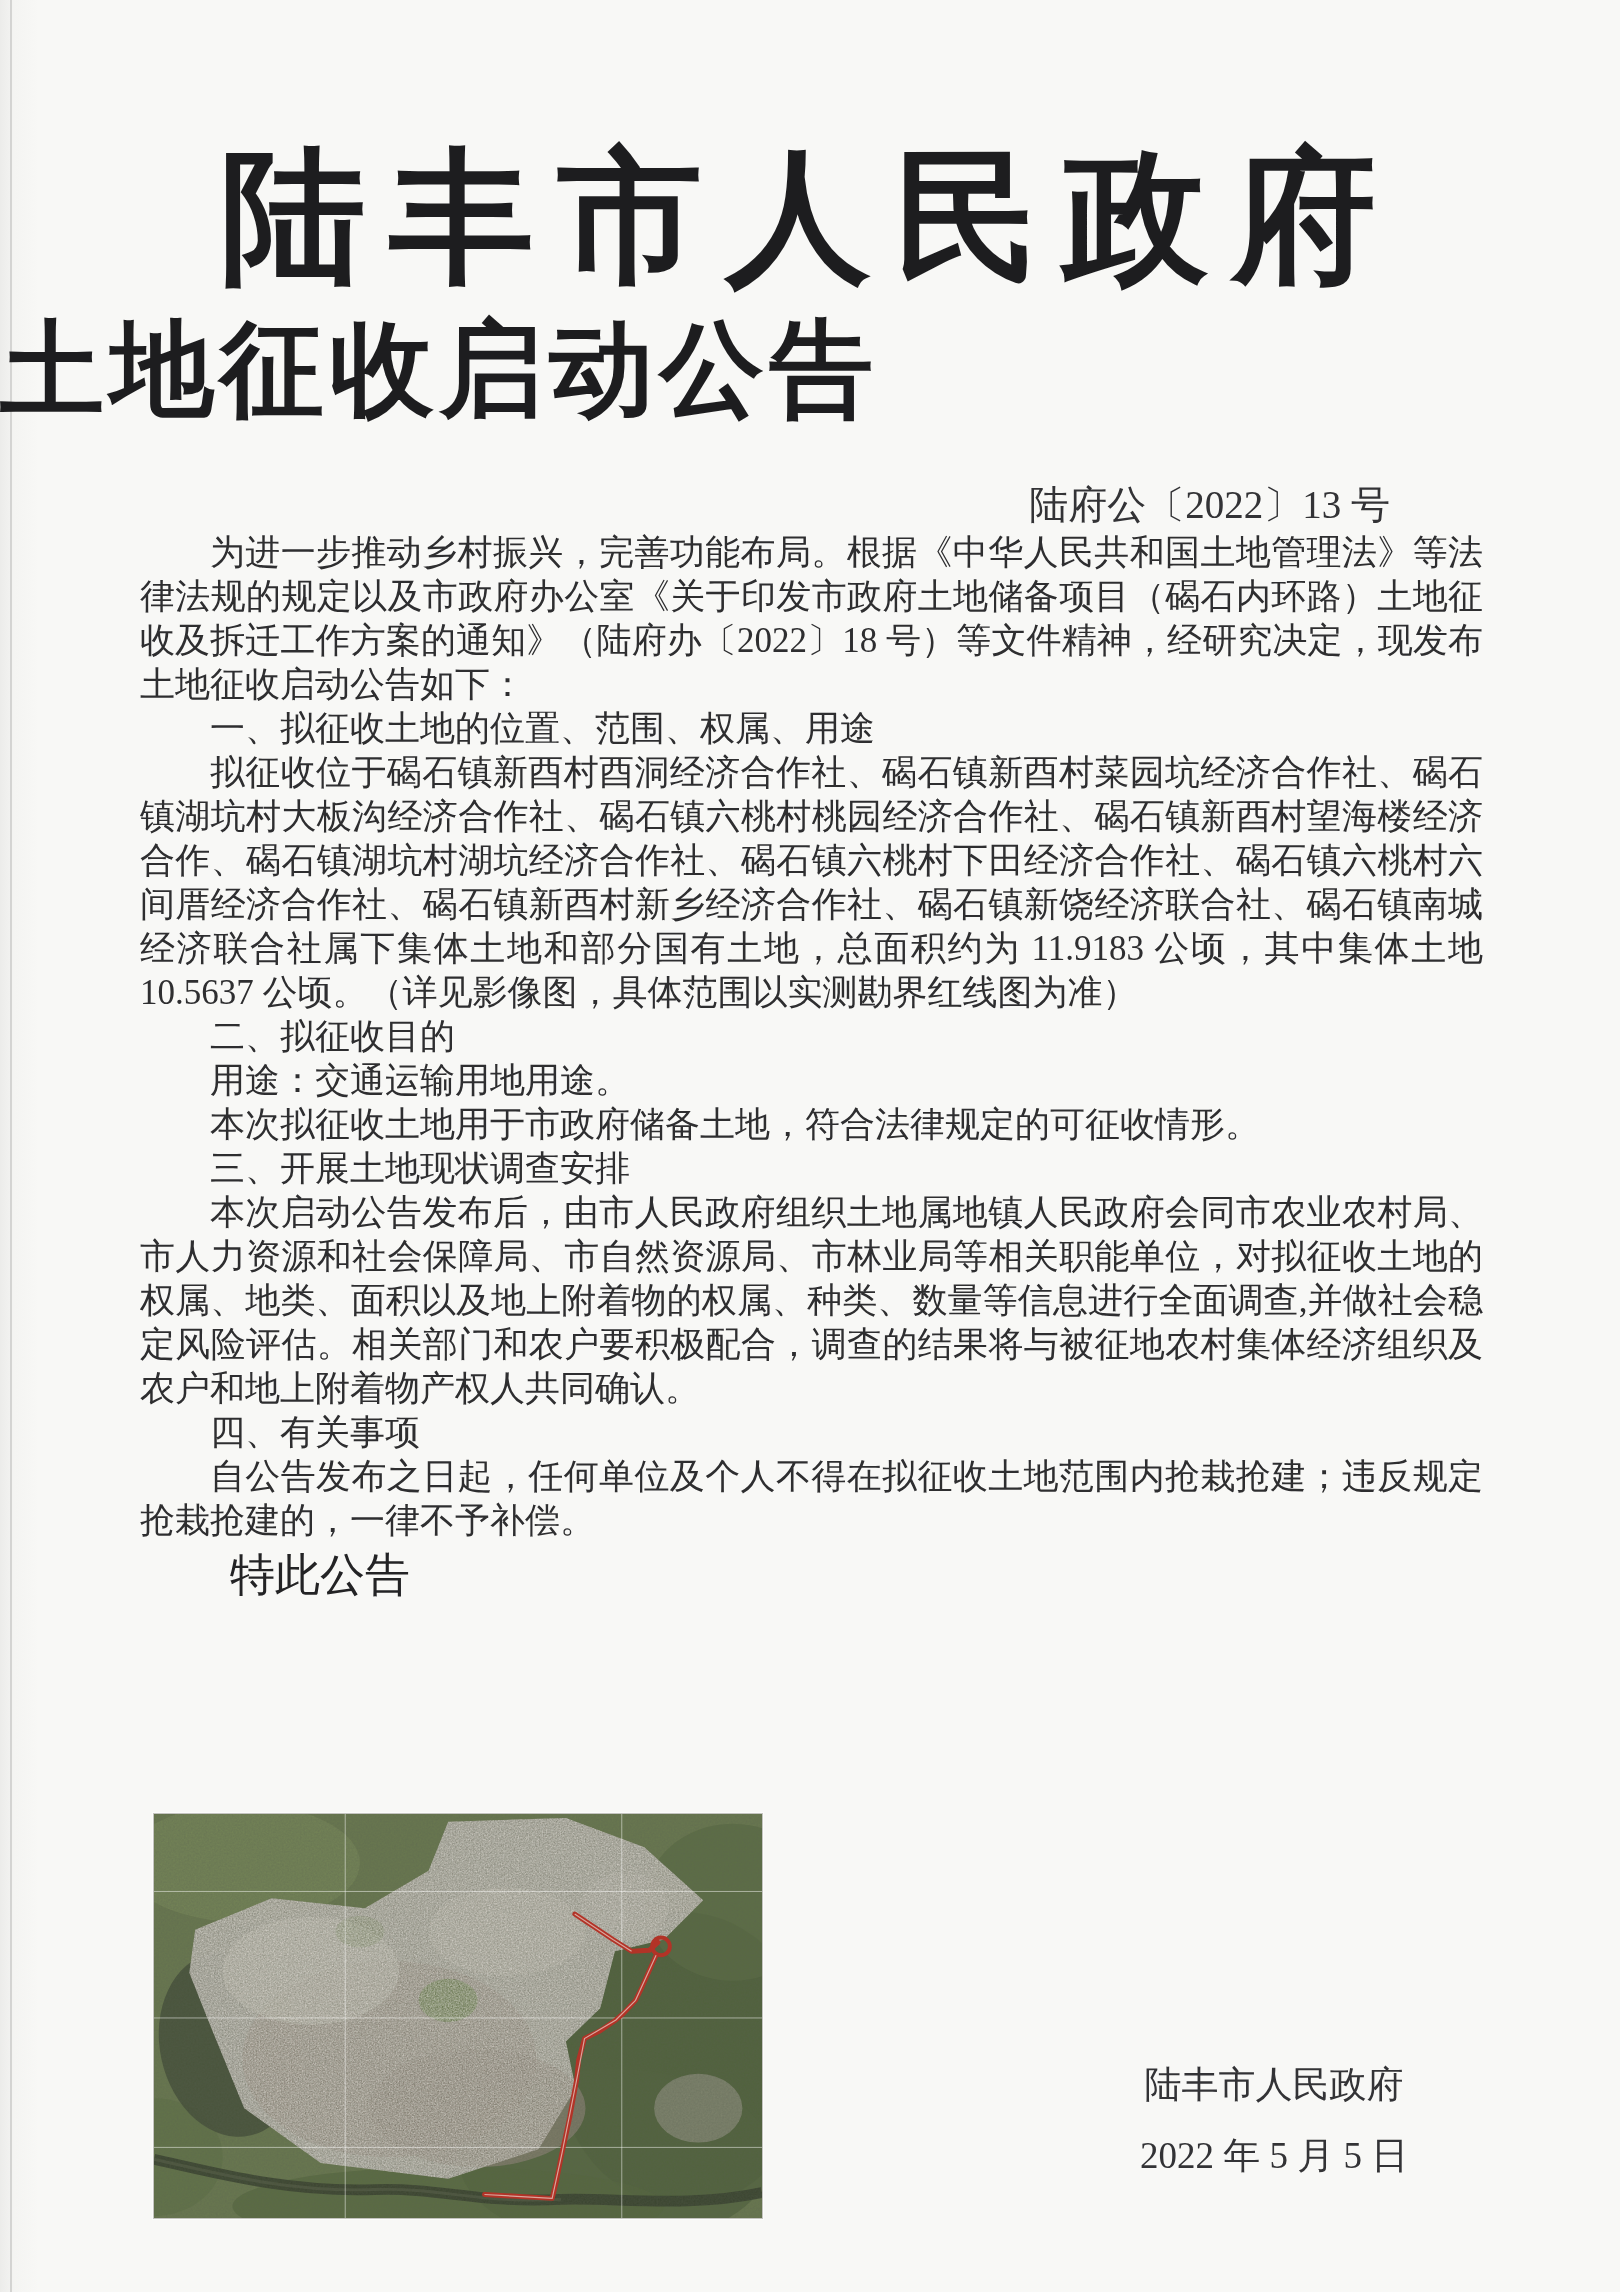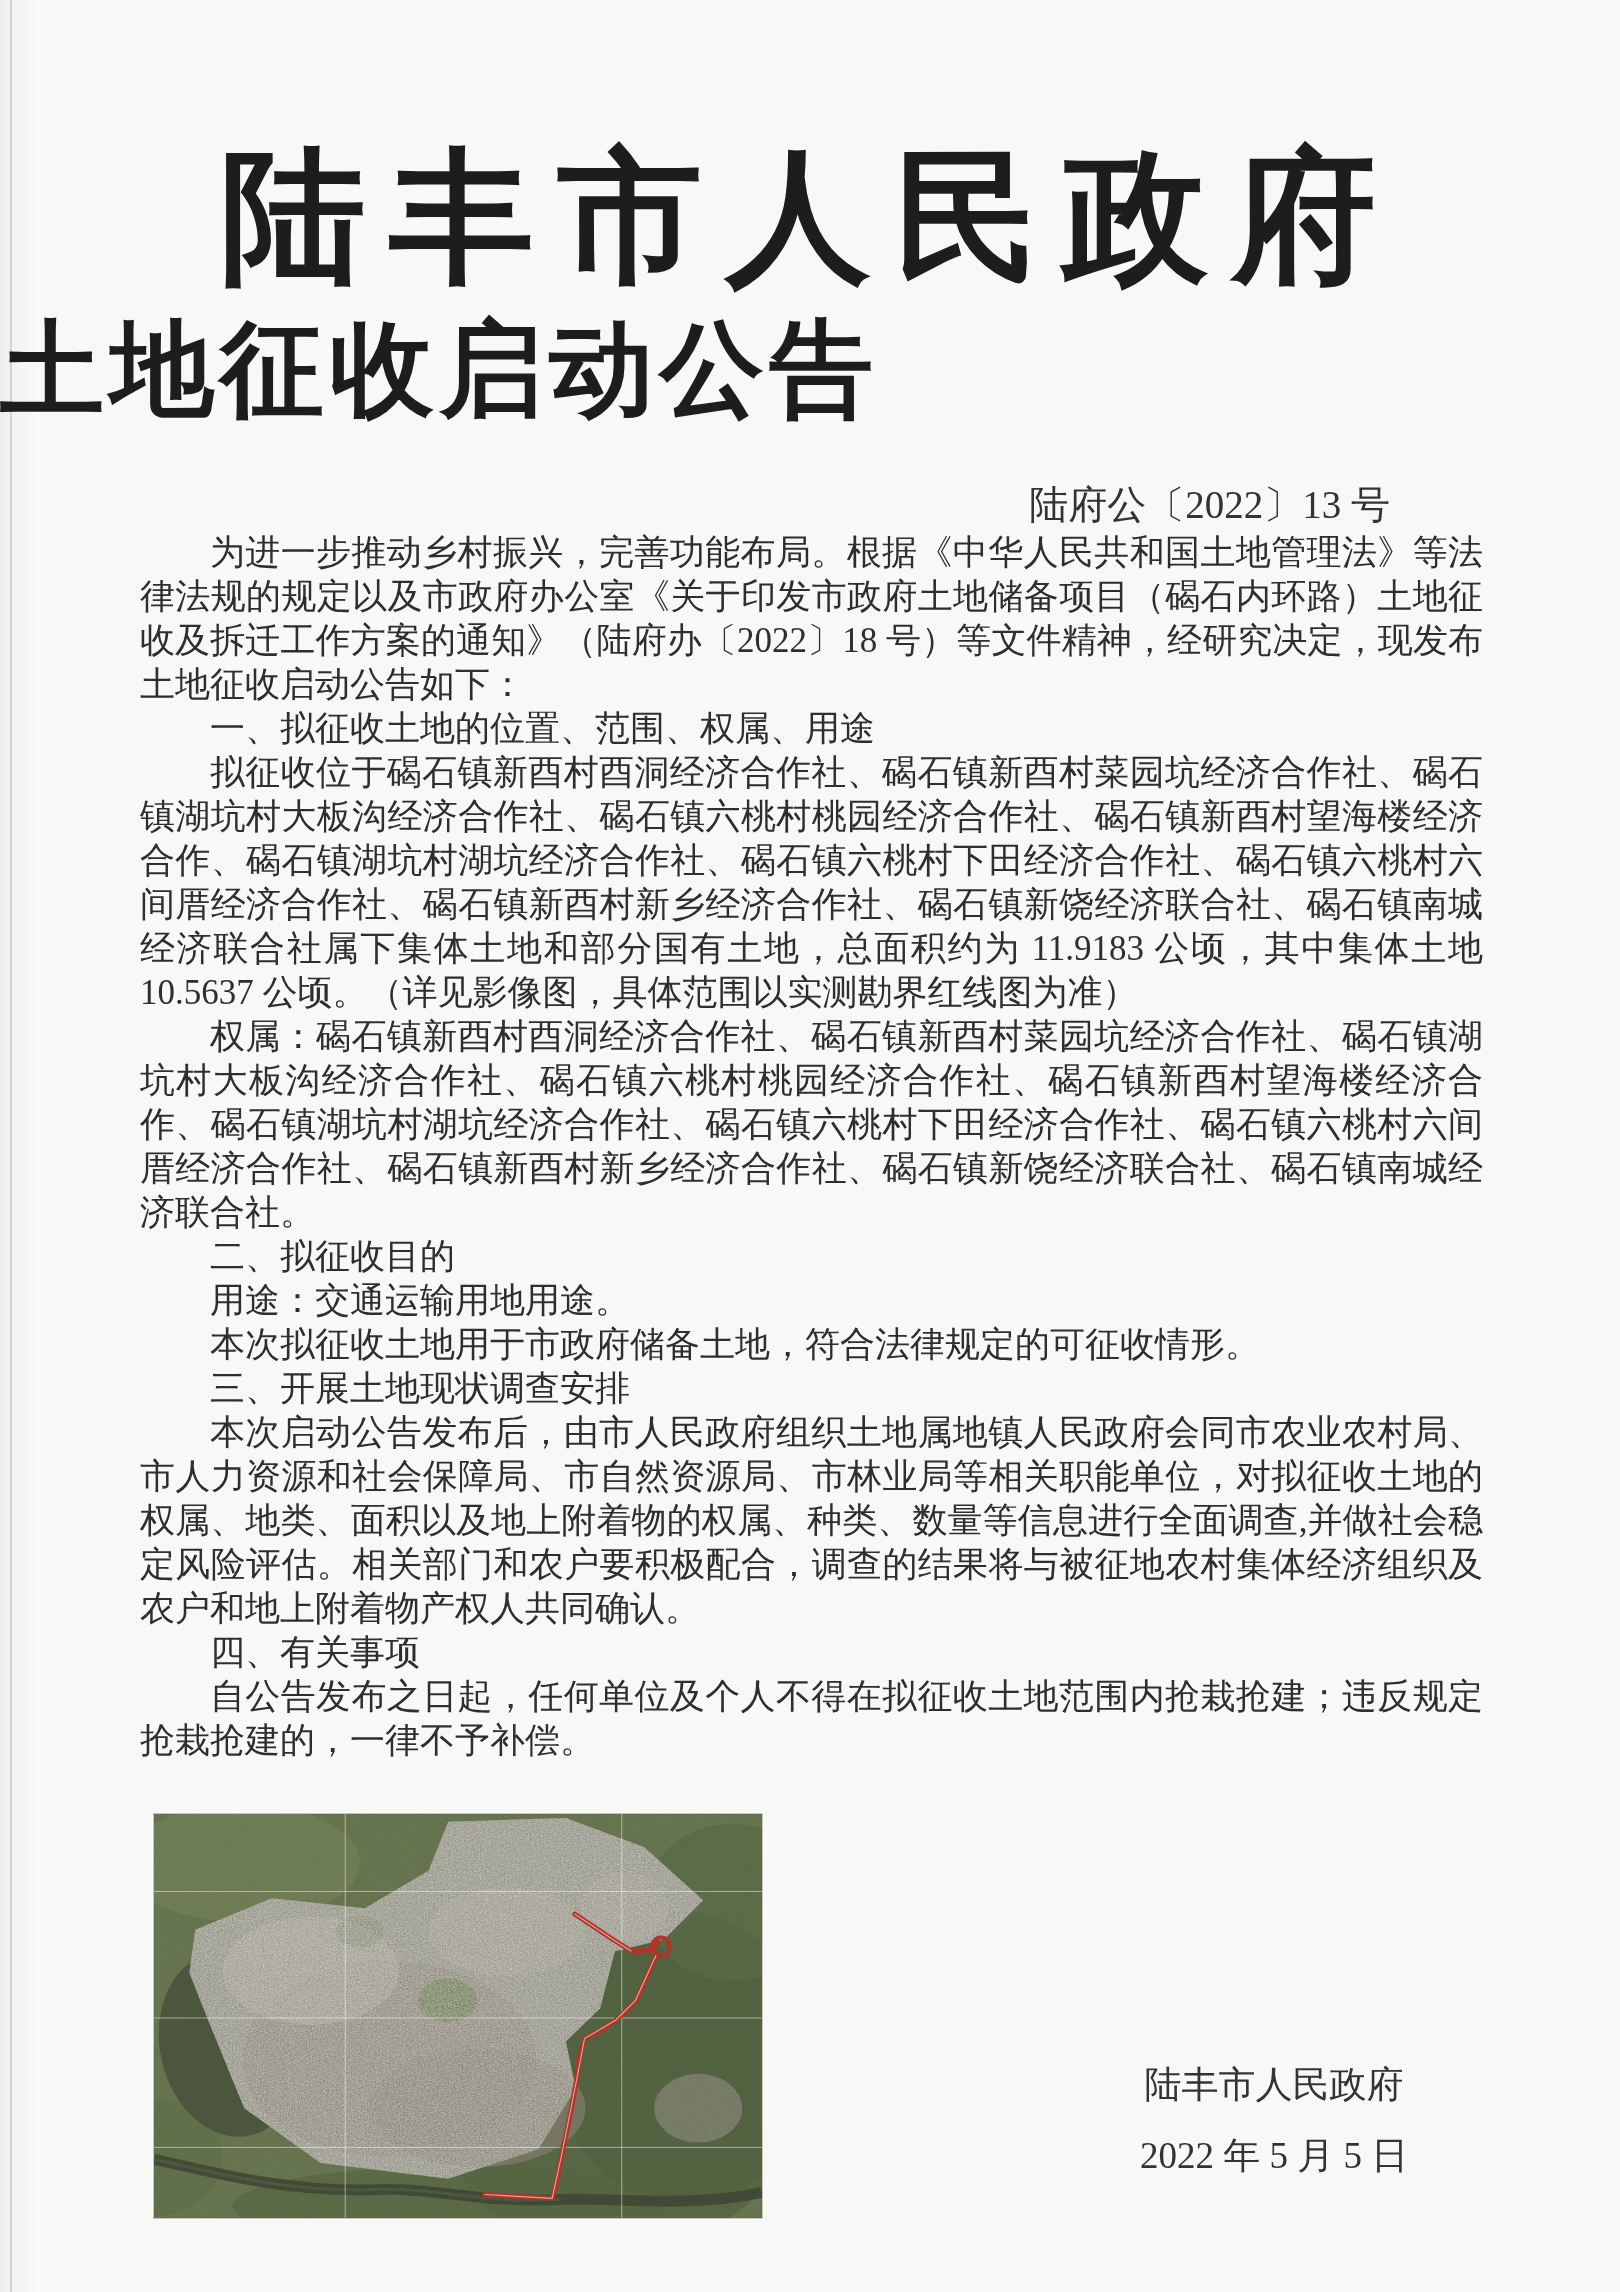--- a/index.html
+++ b/index.html
@@ -76,28 +76,28 @@
   <div class="scan-line"></div>
 
   <div class="doc-title">陆丰市人民政府</div>
   <div class="doc-subtitle">土地征收启动公告</div>
   <div class="doc-number">陆府公〔2022〕13 号</div>
 
   <div class="doc-body">
     <p>为进一步推动乡村振兴，完善功能布局。根据《中华人民共和国土地管理法》等法律法规的规定以及市政府办公室《关于印发市政府土地储备项目（碣石内环路）土地征收及拆迁工作方案的通知》（陆府办〔2022〕18 号）等文件精神，经研究决定，现发布土地征收启动公告如下：</p>
     <p>一、拟征收土地的位置、范围、权属、用途</p>
     <p>拟征收位于碣石镇新酉村酉洞经济合作社、碣石镇新酉村菜园坑经济合作社、碣石镇湖坑村大板沟经济合作社、碣石镇六桃村桃园经济合作社、碣石镇新酉村望海楼经济合作、碣石镇湖坑村湖坑经济合作社、碣石镇六桃村下田经济合作社、碣石镇六桃村六间厝经济合作社、碣石镇新酉村新乡经济合作社、碣石镇新饶经济联合社、碣石镇南城经济联合社属下集体土地和部分国有土地，总面积约为 11.9183 公顷，其中集体土地 10.5637 公顷。（详见影像图，具体范围以实测勘界红线图为准）</p>
-    <p>权属：碣石镇新酉村酉洞经济合作社、碣石镇新酉村菜园坑经济合作社、碣石镇湖坑村大板沟经济合作社、碣石镇六桃村桃园经济合作社、碣石镇新酉村望海楼经济合作、碣石镇湖坑村湖坑经济合作社、碣石镇六桃村下田经济合作社、碣石镇六桃村六间厝经济合作社、碣石镇新酉村新乡经济合作社、碣石镇新饶经济联合社、碣石镇南城经济联合社。</p>
     <p>二、拟征收目的</p>
     <p>用途：交通运输用地用途。</p>
     <p>本次拟征收土地用于市政府储备土地，符合法律规定的可征收情形。</p>
     <p>三、开展土地现状调查安排</p>
     <p>本次启动公告发布后，由市人民政府组织土地属地镇人民政府会同市农业农村局、市人力资源和社会保障局、市自然资源局、市林业局等相关职能单位，对拟征收土地的权属、地类、面积以及地上附着物的权属、种类、数量等信息进行全面调查,并做社会稳定风险评估。相关部门和农户要积极配合，调查的结果将与被征地农村集体经济组织及农户和地上附着物产权人共同确认。</p>
     <p>四、有关事项</p>
     <p>自公告发布之日起，任何单位及个人不得在拟征收土地范围内抢栽抢建；违反规定抢栽抢建的，一律不予补偿。</p>
+    <div class="closing">特此公告</div>
   </div>
 
   <div class="map-wrap">
     <svg viewBox="0 0 620 412" preserveAspectRatio="none">
       <defs>
         <filter id="noiseDark" x="0" y="0" width="100%" height="100%">
           <feTurbulence type="fractalNoise" baseFrequency="0.55" numOctaves="2" seed="7" result="t"></feTurbulence>
           <feColorMatrix in="t" type="matrix" values="0 0 0 0 0.1  0 0 0 0 0.12  0 0 0 0 0.08  0.8 0.8 0.8 0 -0.6"></feColorMatrix>
         </filter>
         <filter id="noiseLight" x="0" y="0" width="100%" height="100%">

